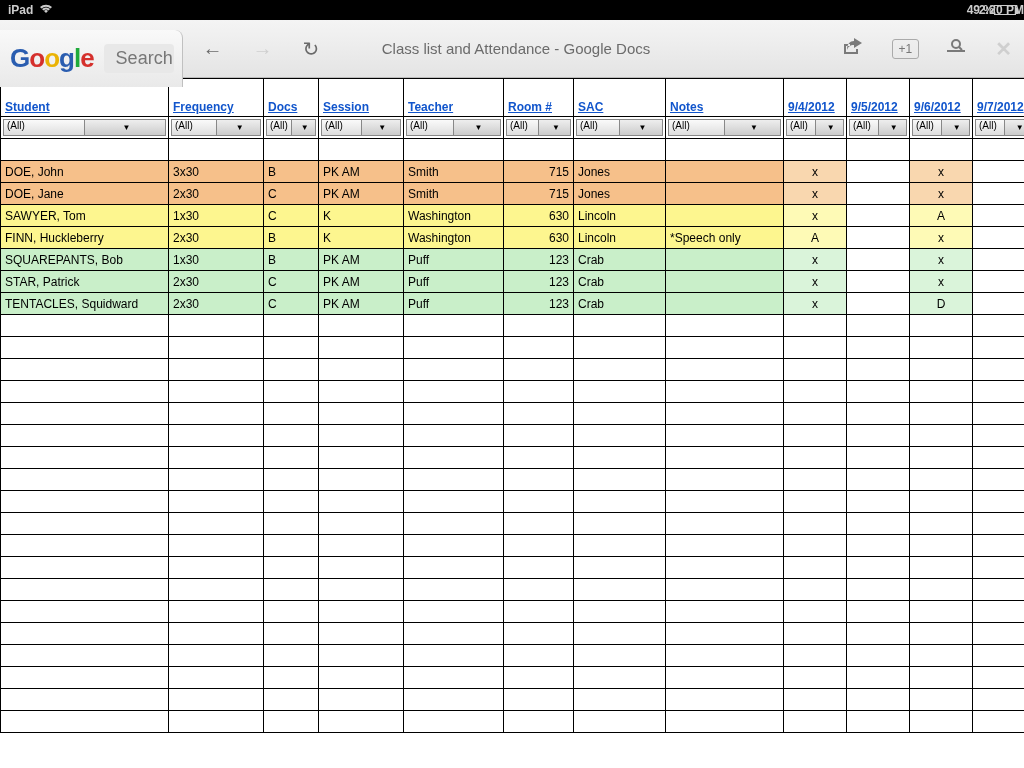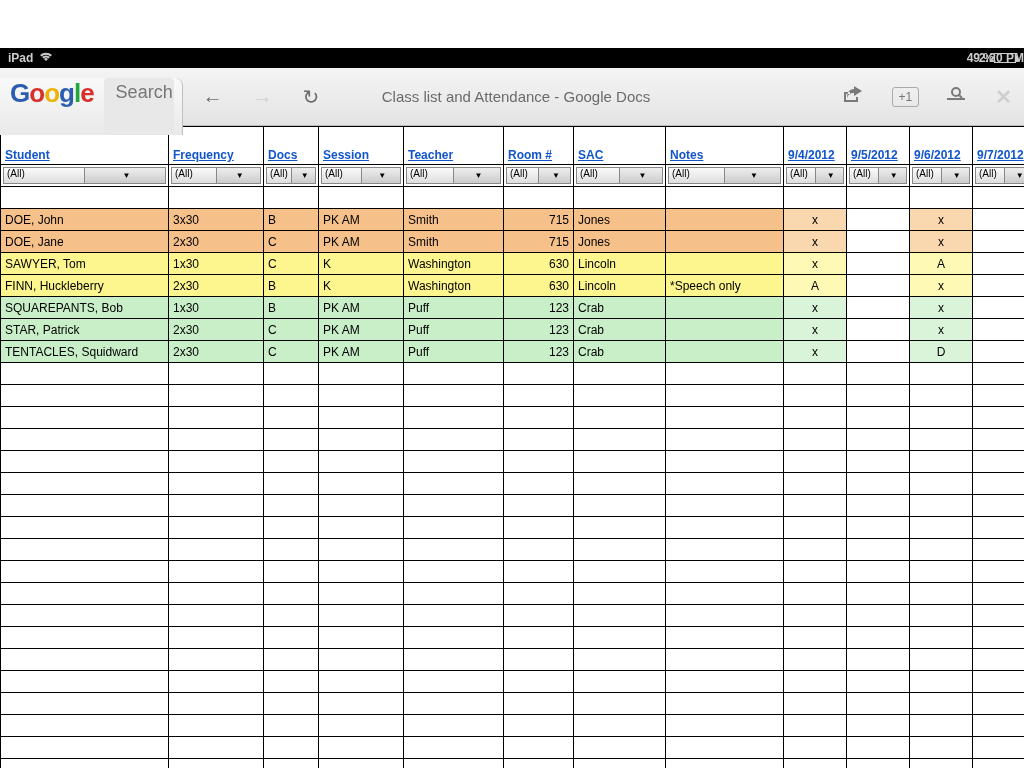--- a/index.html
+++ b/index.html
@@ -1,30 +1,30 @@
 <!DOCTYPE html>
 <html><head>
 <meta charset="utf-8">
 <style>
   * { box-sizing: border-box; margin: 0; padding: 0; }
   html, body { width: 1024px; height: 768px; overflow: hidden; font-family: Arial, Helvetica, sans-serif; background: #fff; }
 
   
-  .status-bar { height: 20px; background: #000; color: #ccc; display: flex; align-items: center; font-size: 12px; font-weight: bold; position: relative; margin-top: 48px; }
+  .status-bar { height: 20px; background: #000; color: #ccc; display: flex; align-items: center; font-size: 12px; font-weight: bold; position: relative; }
   .status-left { display: flex; align-items: center; gap: 6px; padding-left: 8px; }
   .status-center { position: absolute; left: 12px; right: 0; text-align: right; }
   .status-right { position: absolute; right: 8px; display: flex; align-items: center; gap: 0; }
   .wifi-icon { display:inline-block; }
   .battery-icon { display:inline-block; border:1px solid #ccc; width:22px; height:10px; position:relative; }
   .battery-icon:after { content:""; position:absolute; right:-3px; top:2px; width:2px; height:6px; background:#ccc; }
   .battery-fill { background:#ccc; height:100%; width:49%; }
 
   
   .chrome { height: 58px; background: linear-gradient(#f4f4f4,#e4e4e4); border-bottom: 1px solid #bcbcbc; display:flex; align-items:center; position:relative; }
-  .tab { display:flex; height:100%; background:linear-gradient(#f9f9f9,#e9e9e9); border-right:1px solid #c0c0c0; padding: 0 8px 0 10px; border-top-right-radius: 8px; margin-top: 20px; }
+  .tab { display:flex; align-items:center; height:100%; background:linear-gradient(#f9f9f9,#e9e9e9); border-right:1px solid #c0c0c0; padding: 0 8px 0 10px; border-top-right-radius: 8px; margin-top: 20px; }
   .google-logo { font-size: 26px; font-weight: bold; letter-spacing: -1px; padding-right: 10px;}
   .g-b{color:#2a5db0;} .g-r{color:#d5302c;} .g-y{color:#eab305;} .g-g{color:#1faa3b;}
   .search-pill { background:#e8e8e8; color:#777; font-size:18px; padding:4px 12px; border-radius:4px; width:70px; overflow:hidden; }
   .nav-area { display:flex; align-items:center; gap:30px; padding:0 20px; }
   .nav-btn { color:#6a6a6a; font-size:20px; cursor:pointer; }
   .nav-btn.disabled { color:#cfcfcf; }
   .page-title { color:#6b6b6b; font-size:15px; position:absolute; left:8px; right:0; text-align:center; pointer-events:none;}
   .right-tools { position:absolute; right:12px; display:flex; gap:28px; align-items:center; color:#7a7a7a; font-size:18px;}
   .plusone { border:1px solid #aaa; padding:2px 6px; font-size:12px; border-radius:3px; color:#777;}
   .close-x { color:#cfcfcf; font-size:20px; font-weight:bold; }

